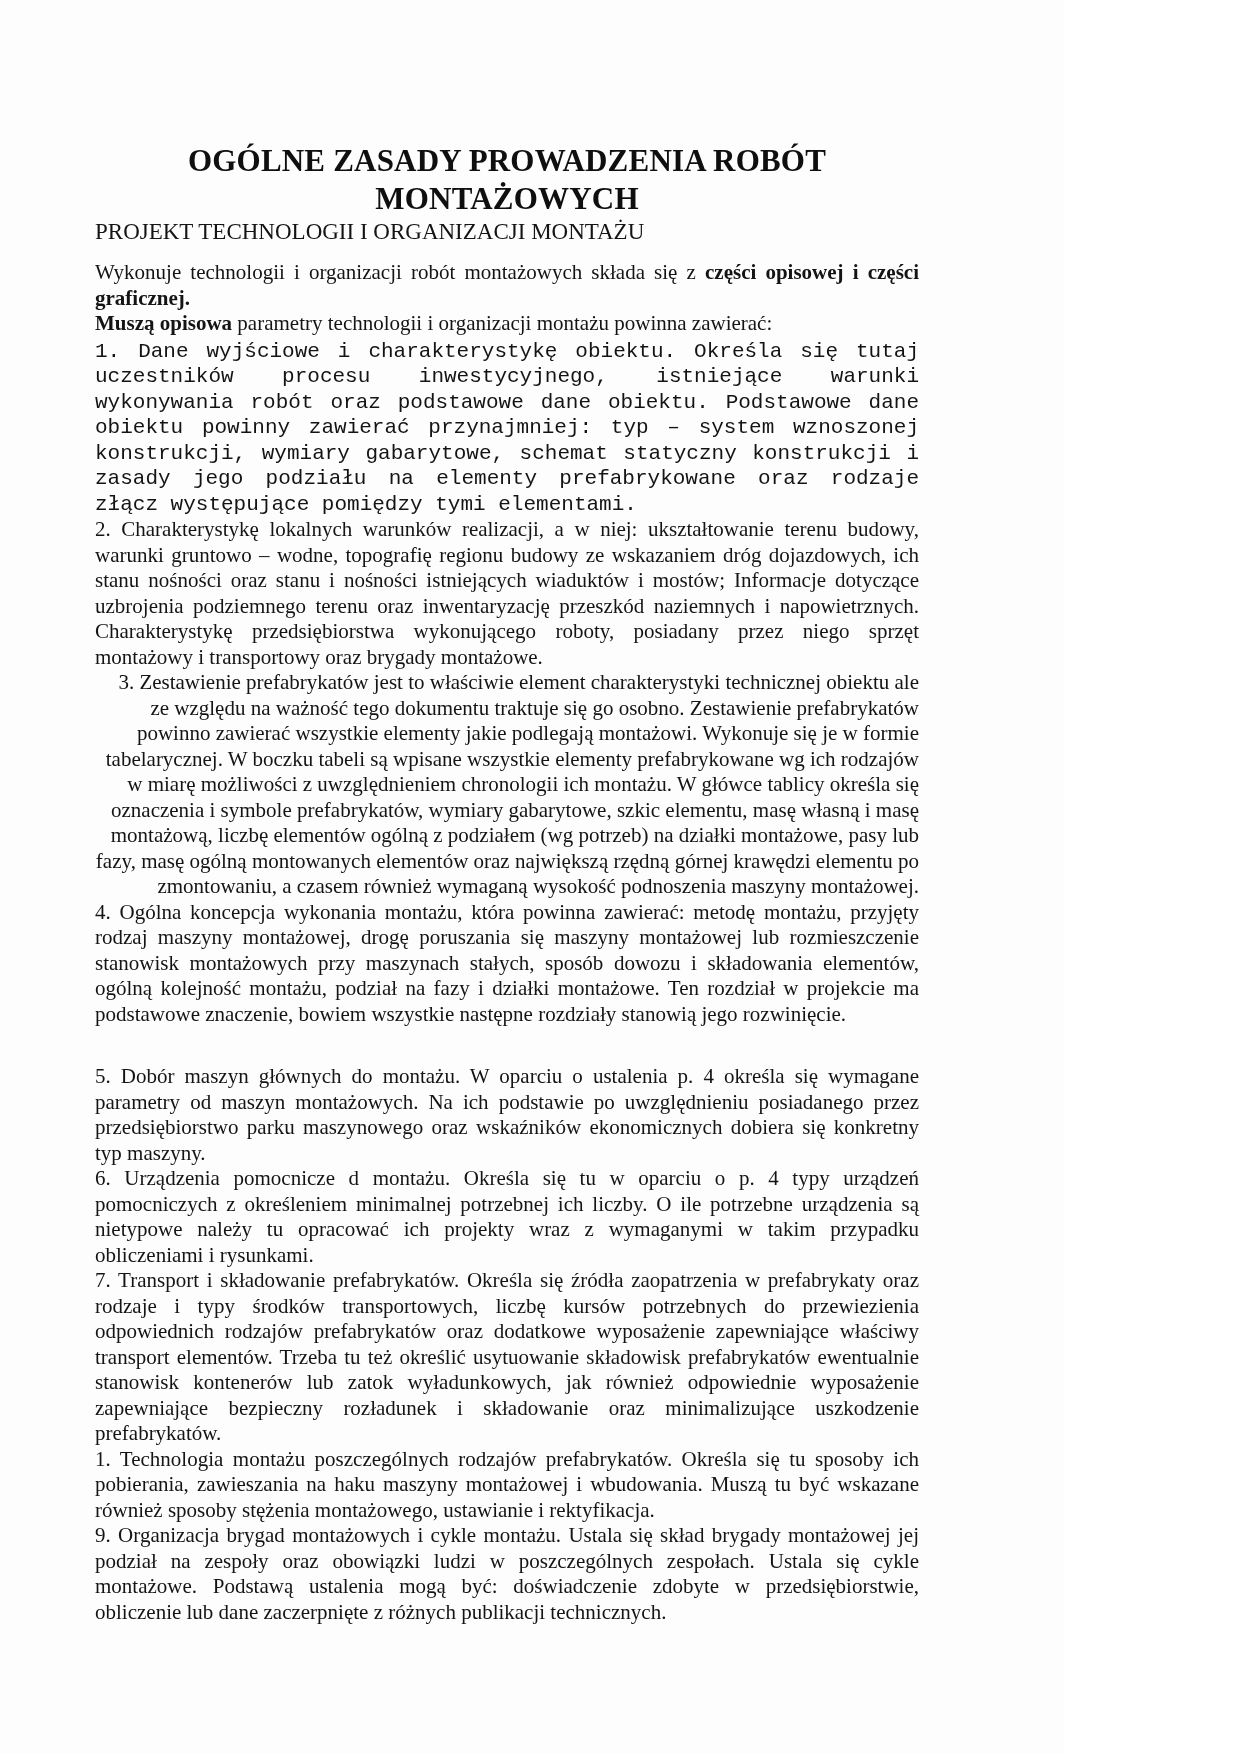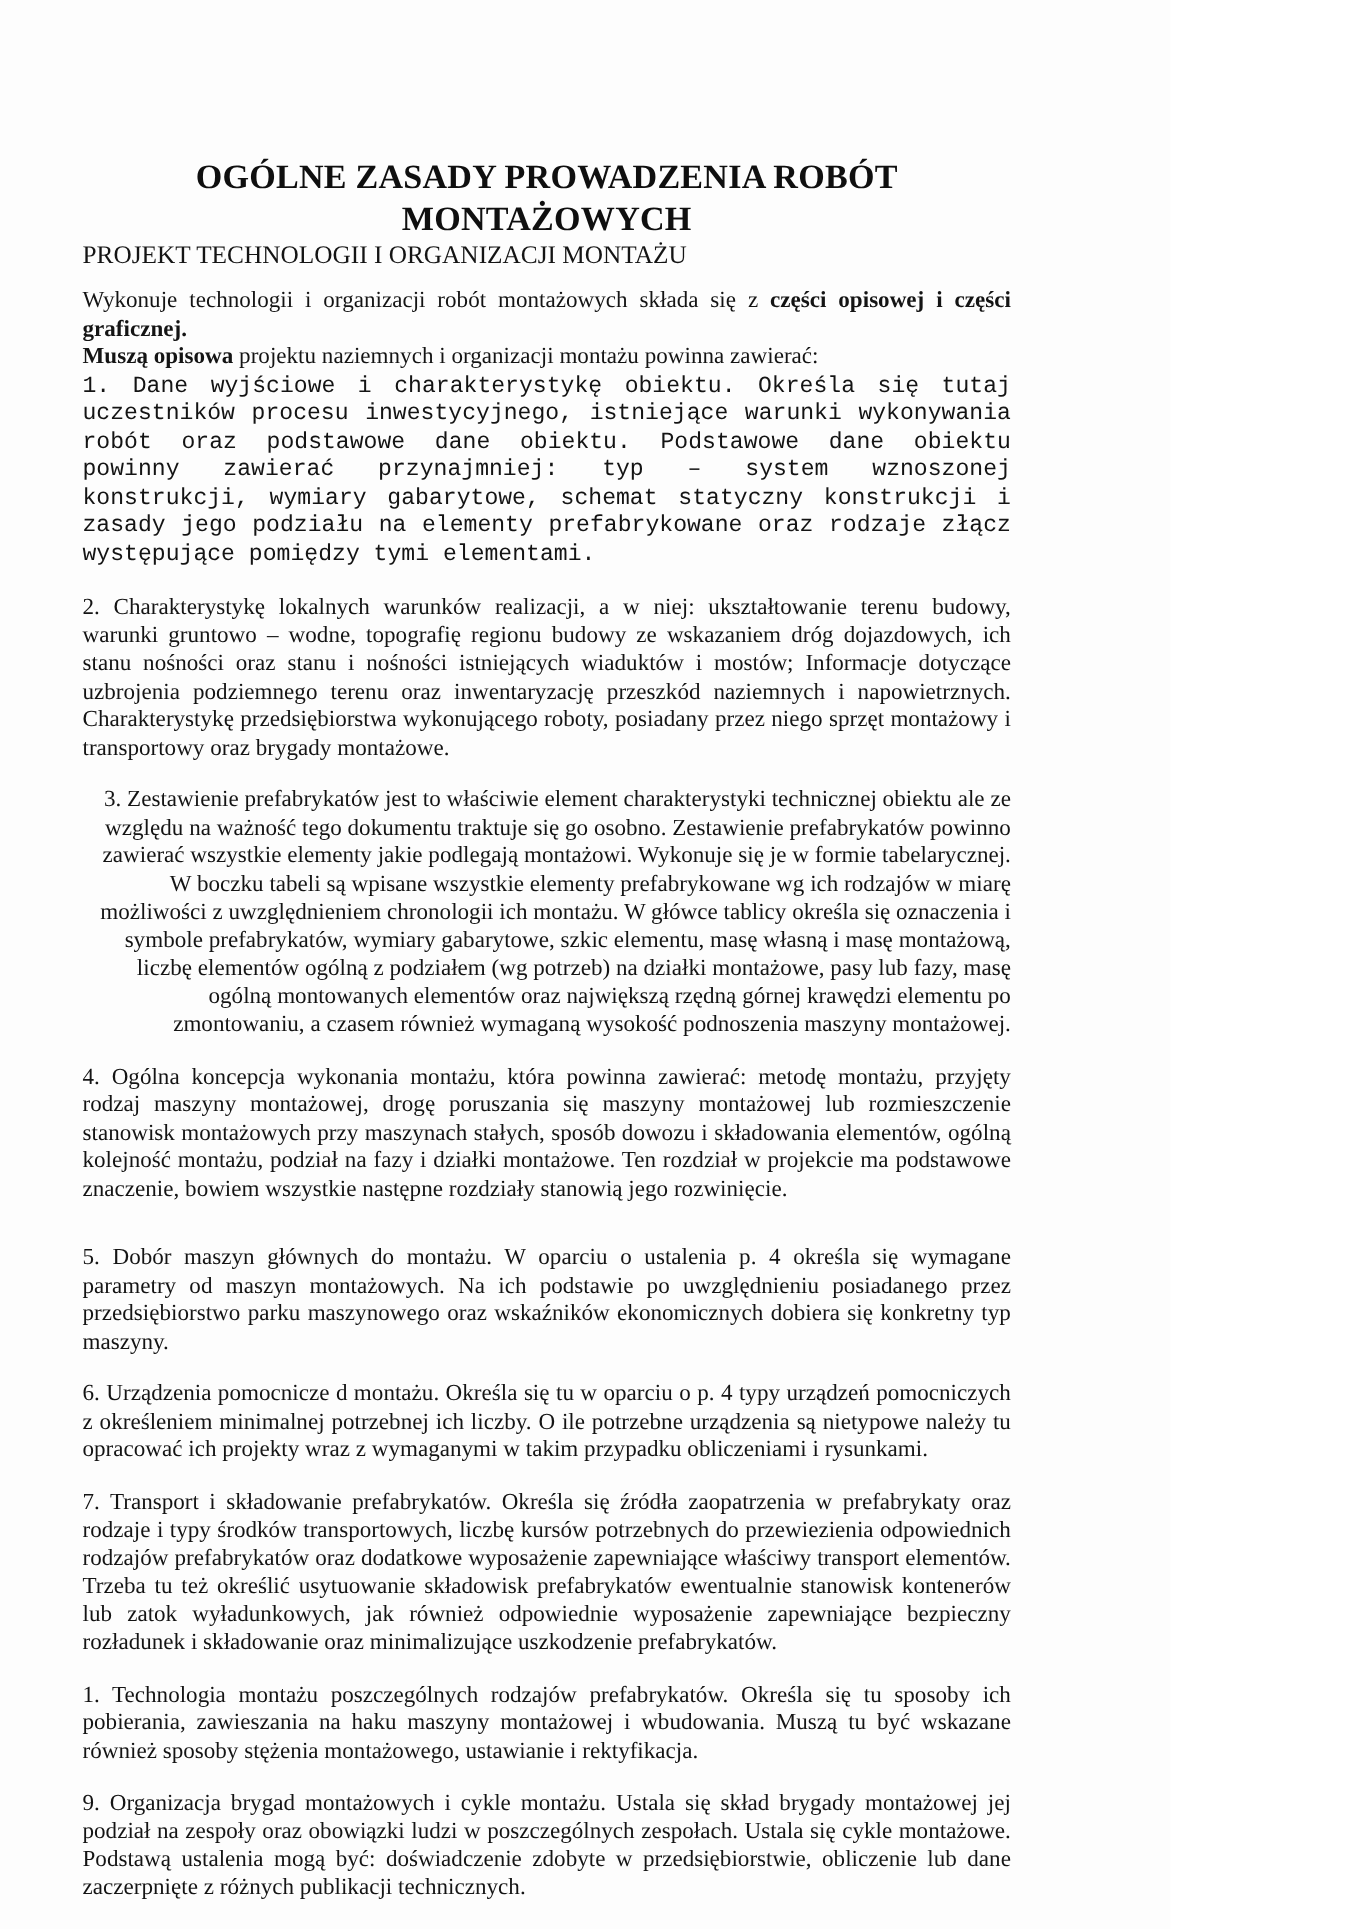--- a/index.html
+++ b/index.html
@@ -6,21 +6,21 @@
   html, body { background: #ffffff; }
   body {
     width: 1240px;
     height: 1754px;
     font-family: "Liberation Serif", "DejaVu Serif", serif;
   }
   .page {
     width: 1064px;
     height: 1754px;
     background: #fdfdfd;
-    padding: 142px 145px 0 75px;
+    padding: 142px 145px 0 95px;
     color: #141414;
     font-size: 21px;
     line-height: 25.5px;
     overflow: hidden;
   }
   .title {
     font-size: 31px;
     line-height: 38px;
     font-weight: 700;
     text-align: center;
@@ -31,37 +31,37 @@
     font-size: 23px;
     line-height: 28px;
     margin-top: 0;
     font-weight: 400;
   }
   .intro {
     margin-top: 14px;
     text-align: justify;
   }
   .item {
-    margin-top: 22px;
+    margin-top: 0;
     text-align: justify;
   }
   .item.first { margin-top: 2px; font-family: Liberation Mono, monospace; }
   .item.ragged { text-align: right; font-family: Liberation Serif, serif; }
   .item.extra-gap { margin-top: 37px; }
   .b { font-weight: 700; margin-top: 32px; }
 </style>
 </head>
 <body>
 
 <div class="page">
   <h1 class="title">OGÓLNE ZASADY PROWADZENIA ROBÓT MONTAŻOWYCH</h1>
 
   <div class="subtitle">PROJEKT TECHNOLOGII I ORGANIZACJI MONTAŻU</div>
 
-  <p class="intro"><span>Wykonuje technologii i organizacji robót montażowych składa się z </span><span class="b">części opisowej i części graficznej.</span><br><span class="b">Muszą opisowa</span><span> projektu naziemnych i organizacji montażu powinna zawierać:</span></p>
+  <p class="intro"><span>Wykonuje technologii i organizacji robót montażowych składa się z </span><span class="b">części opisowej i części graficznej.</span><br><span class="b">Muszą opisowa</span><span> parametry technologii i organizacji montażu powinna zawierać:</span></p>
 
   <p class="item first">1. Dane wyjściowe i charakterystykę obiektu. Określa się tutaj uczestników procesu inwestycyjnego, istniejące warunki wykonywania robót oraz podstawowe dane obiektu. Podstawowe dane obiektu powinny zawierać przynajmniej: typ – system wznoszonej konstrukcji, wymiary gabarytowe, schemat statyczny konstrukcji i zasady jego podziału na elementy prefabrykowane oraz rodzaje złącz występujące pomiędzy tymi elementami.</p>
   <p class="item">2. Charakterystykę lokalnych warunków realizacji, a w niej: ukształtowanie terenu budowy, warunki gruntowo – wodne, topografię regionu budowy ze wskazaniem dróg dojazdowych, ich stanu nośności oraz stanu i nośności istniejących wiaduktów i mostów; Informacje dotyczące uzbrojenia podziemnego terenu oraz inwentaryzację przeszkód naziemnych i napowietrznych. Charakterystykę przedsiębiorstwa wykonującego roboty, posiadany przez niego sprzęt montażowy i transportowy oraz brygady montażowe.</p>
   <p class="item ragged">3. Zestawienie prefabrykatów jest to właściwie element charakterystyki technicznej obiektu ale ze względu na ważność tego dokumentu traktuje się go osobno. Zestawienie prefabrykatów powinno zawierać wszystkie elementy jakie podlegają montażowi. Wykonuje się je w formie tabelarycznej. W boczku tabeli są wpisane wszystkie elementy prefabrykowane wg ich rodzajów w miarę możliwości z uwzględnieniem chronologii ich montażu. W główce tablicy określa się oznaczenia i symbole prefabrykatów, wymiary gabarytowe, szkic elementu, masę własną i masę montażową, liczbę elementów ogólną z podziałem (wg potrzeb) na działki montażowe, pasy lub fazy, masę ogólną montowanych elementów oraz największą rzędną górnej krawędzi elementu po zmontowaniu, a czasem również wymaganą wysokość podnoszenia maszyny montażowej.</p>
   <p class="item">4. Ogólna koncepcja wykonania montażu, która powinna zawierać: metodę montażu, przyjęty rodzaj maszyny montażowej, drogę poruszania się maszyny montażowej lub rozmieszczenie stanowisk montażowych przy maszynach stałych, sposób dowozu i składowania elementów, ogólną kolejność montażu, podział na fazy i działki montażowe. Ten rozdział w projekcie ma podstawowe znaczenie, bowiem wszystkie następne rozdziały stanowią jego rozwinięcie.</p>
   <p class="item extra-gap">5. Dobór maszyn głównych do montażu. W oparciu o ustalenia p. 4 określa się wymagane parametry od maszyn montażowych. Na ich podstawie po uwzględnieniu posiadanego przez przedsiębiorstwo parku maszynowego oraz wskaźników ekonomicznych dobiera się konkretny typ maszyny.</p>
   <p class="item">6. Urządzenia pomocnicze d montażu. Określa się tu w oparciu o p. 4 typy urządzeń pomocniczych z określeniem minimalnej potrzebnej ich liczby. O ile potrzebne urządzenia są nietypowe należy tu opracować ich projekty wraz z wymaganymi w takim przypadku obliczeniami i rysunkami.</p>
   <p class="item">7. Transport i składowanie prefabrykatów. Określa się źródła zaopatrzenia w prefabrykaty oraz rodzaje i typy środków transportowych, liczbę kursów potrzebnych do przewiezienia odpowiednich rodzajów prefabrykatów oraz dodatkowe wyposażenie zapewniające właściwy transport elementów. Trzeba tu też określić usytuowanie składowisk prefabrykatów ewentualnie stanowisk kontenerów lub zatok wyładunkowych, jak również odpowiednie wyposażenie zapewniające bezpieczny rozładunek i składowanie oraz minimalizujące uszkodzenie prefabrykatów.</p>
   <p class="item">1. Technologia montażu poszczególnych rodzajów prefabrykatów. Określa się tu sposoby ich pobierania, zawieszania na haku maszyny montażowej i wbudowania. Muszą tu być wskazane również sposoby stężenia montażowego, ustawianie i rektyfikacja.</p>
   <p class="item">9. Organizacja brygad montażowych i cykle montażu. Ustala się skład brygady montażowej jej podział na zespoły oraz obowiązki ludzi w poszczególnych zespołach. Ustala się cykle montażowe. Podstawą ustalenia mogą być: doświadczenie zdobyte w przedsiębiorstwie, obliczenie lub dane zaczerpnięte z różnych publikacji technicznych.</p>

